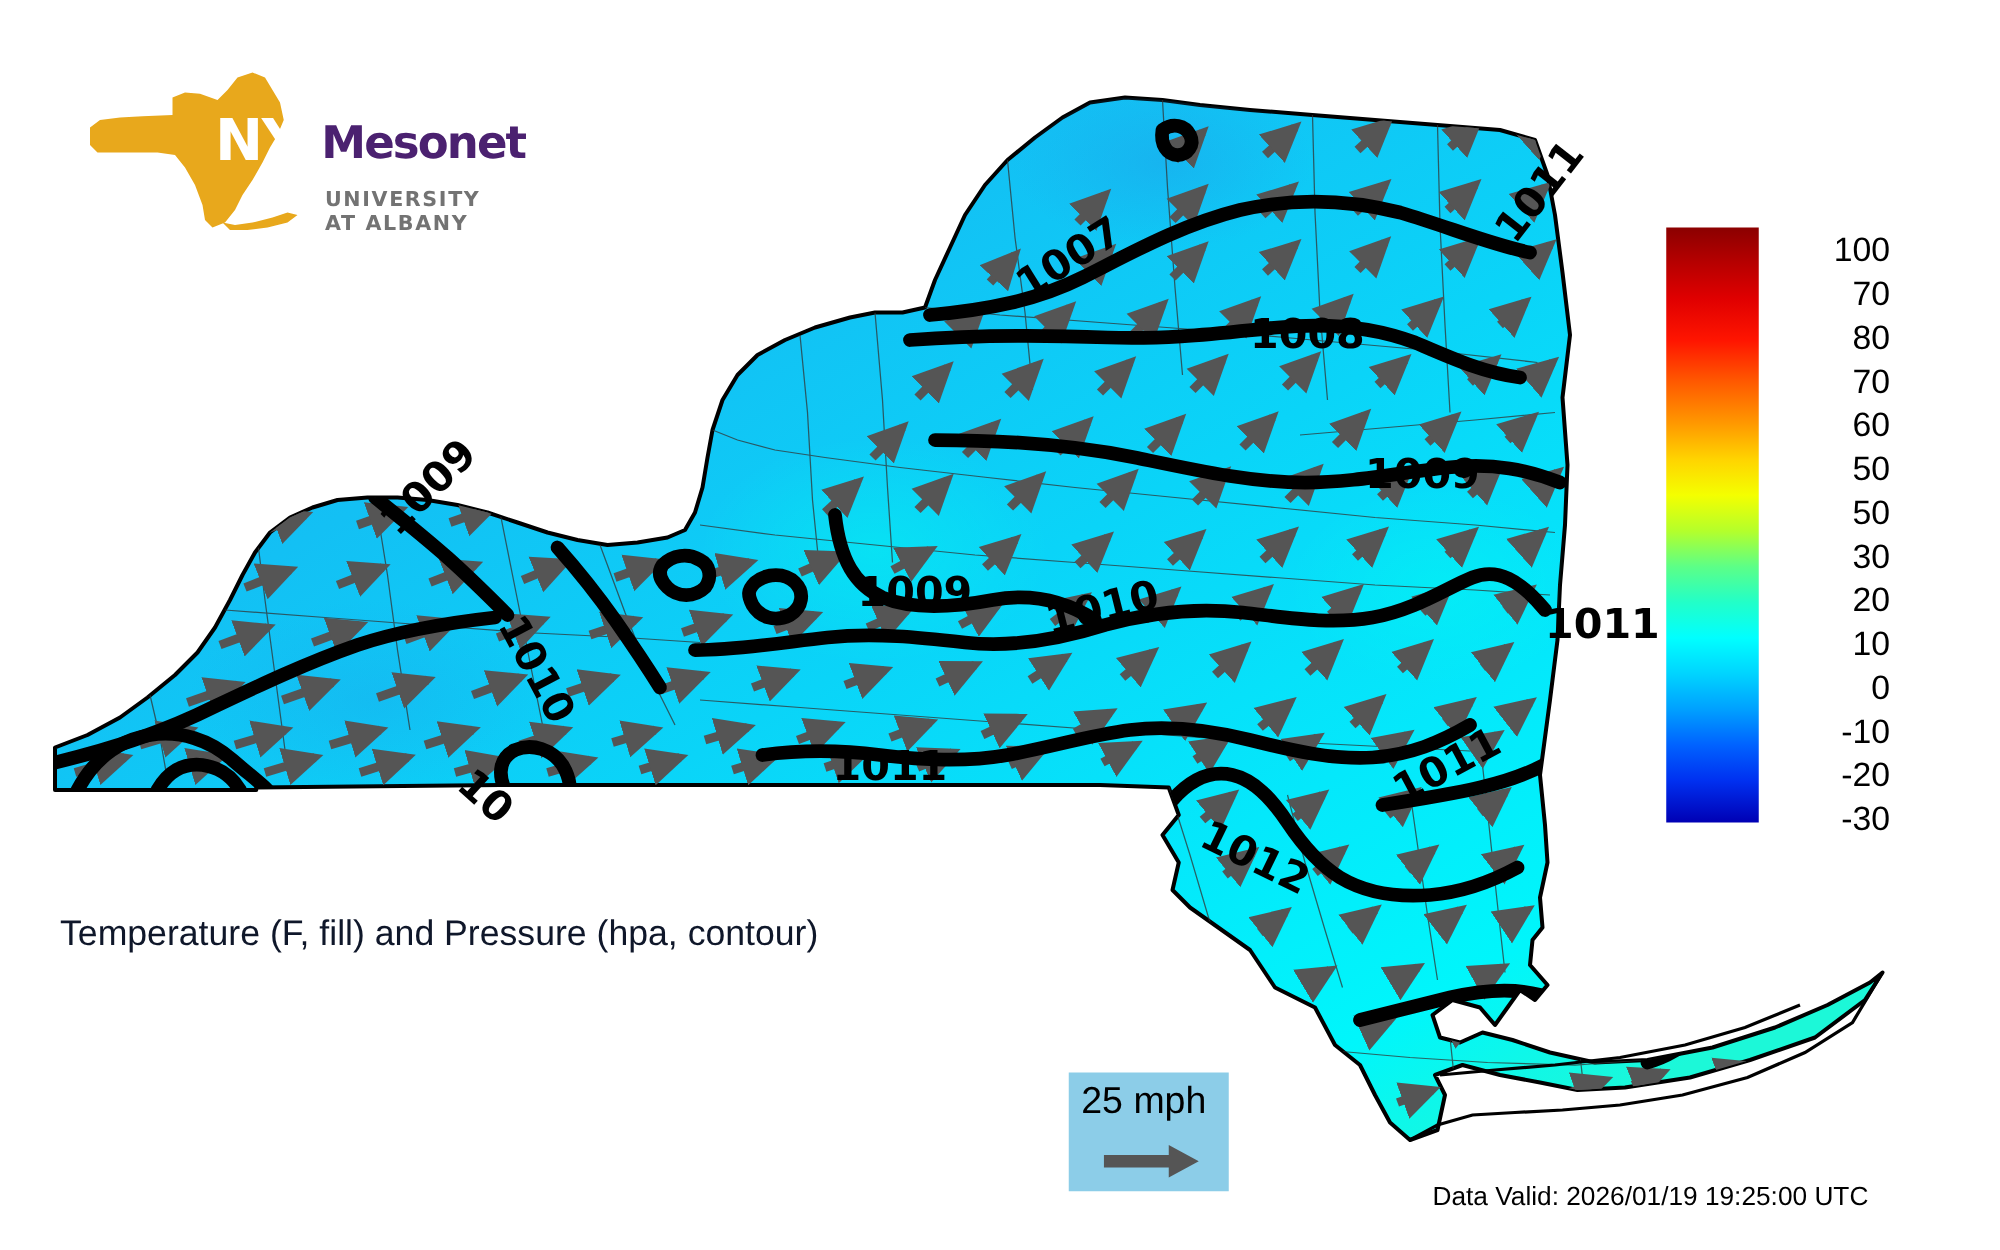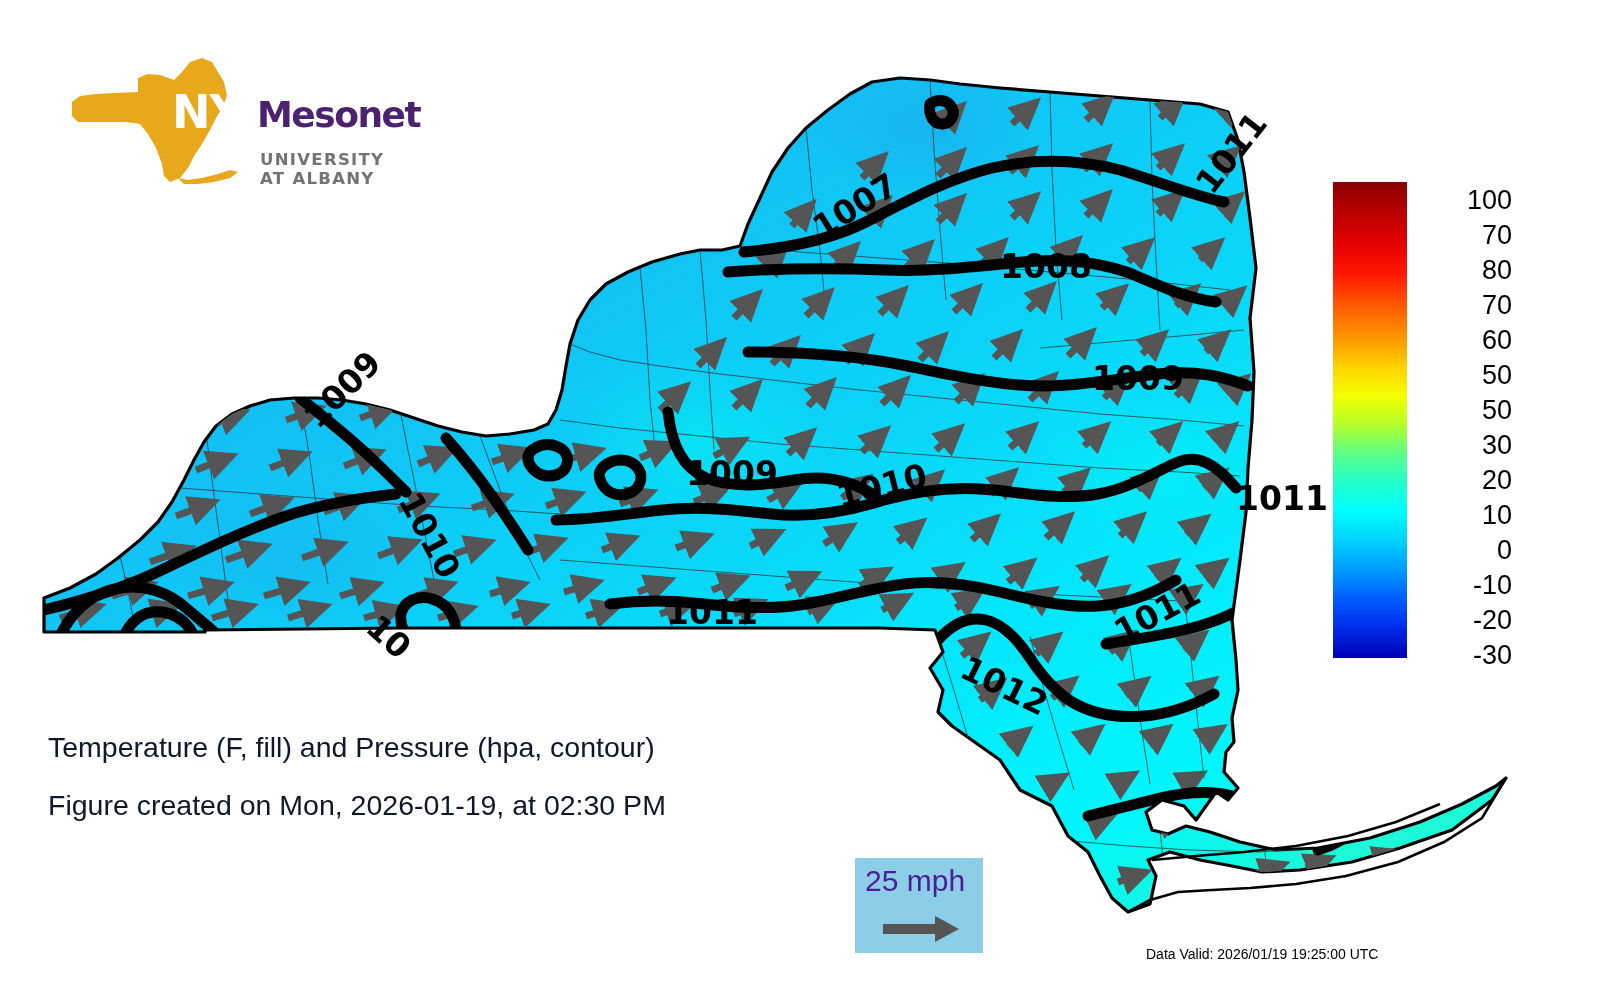--- a/index.html
+++ b/index.html
@@ -49,26 +49,26 @@
 
   
   .caption{position:absolute;left:48px;top:718px;width:760px;}
   .caption-line{font-size:28.5px;line-height:58px;white-space:nowrap;color:#0f172a;
                 font-family:"Liberation Sans","DejaVu Sans",sans-serif;}
 
   
   .windkey{position:absolute;left:855px;top:858px;width:128px;height:95px;
            background:#8ccde8;}
   .windkey-label{position:absolute;left:10px;top:6px;font-size:30px;line-height:34px;
-                 color:#4c1d95;white-space:nowrap;
+                 color:#000000;white-space:nowrap;
                  font-family:"Liberation Sans","DejaVu Sans",sans-serif;}
   .windkey-arrow{position:absolute;left:28px;top:56px;}
 
   
-  .datavalid{position:absolute;left:1146px;top:946px;font-size:14px;
+  .datavalid{position:absolute;left:1146px;top:946px;font-size:21px;
              white-space:nowrap;color:#000;
              font-family:"Liberation Sans","DejaVu Sans",sans-serif;}
 
   .contour-label{font-family:"DejaVu Sans",sans-serif;font-weight:bold;font-size:33px;
                  fill:#000;}
 </style>
 </head>
 <body>
 
 <div id="root">
@@ -448,21 +448,20 @@
     <div class="cbar-label" style="top:288px">20</div>
     <div class="cbar-label" style="top:323px">10</div>
     <div class="cbar-label" style="top:358px">0</div>
     <div class="cbar-label" style="top:393px">-10</div>
     <div class="cbar-label" style="top:428px">-20</div>
     <div class="cbar-label" style="top:463px">-30</div>
   </div>
 
   <div class="caption">
     <div class="caption-line">Temperature (F, fill) and Pressure (hpa, contour)</div>
-    <div class="caption-line">Figure created on Mon, 2026-01-19, at 02:30 PM</div>
   </div>
 
   <div class="windkey">
     <div class="windkey-label">25 mph</div>
     <svg class="windkey-arrow" width="80" height="30" viewBox="0 0 80 30">
       <path d="M0,10 L52,10 L52,2 L76,15 L52,28 L52,20 L0,20 Z" fill="#555555"></path>
     </svg>
   </div>
 
   <div class="datavalid">Data Valid: 2026/01/19 19:25:00 UTC</div>

